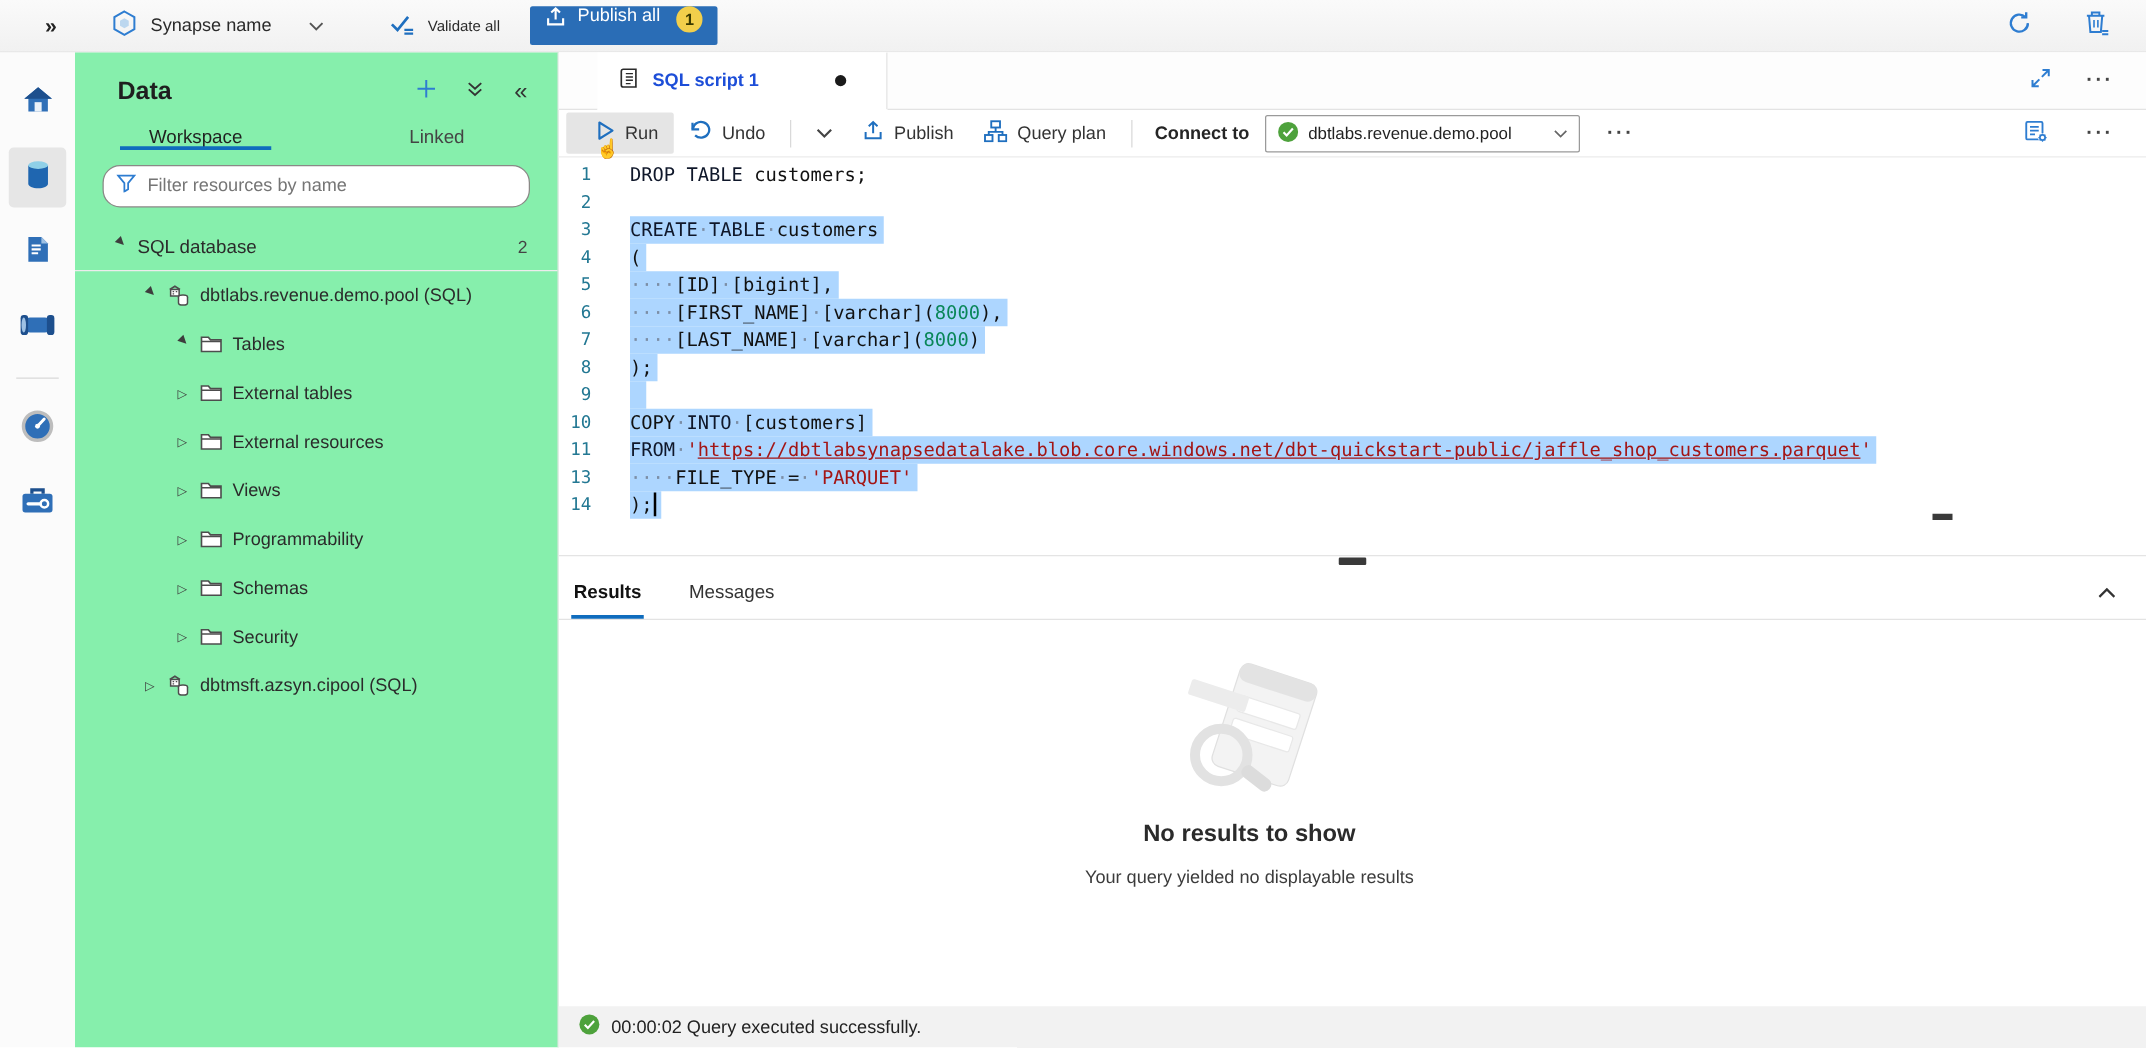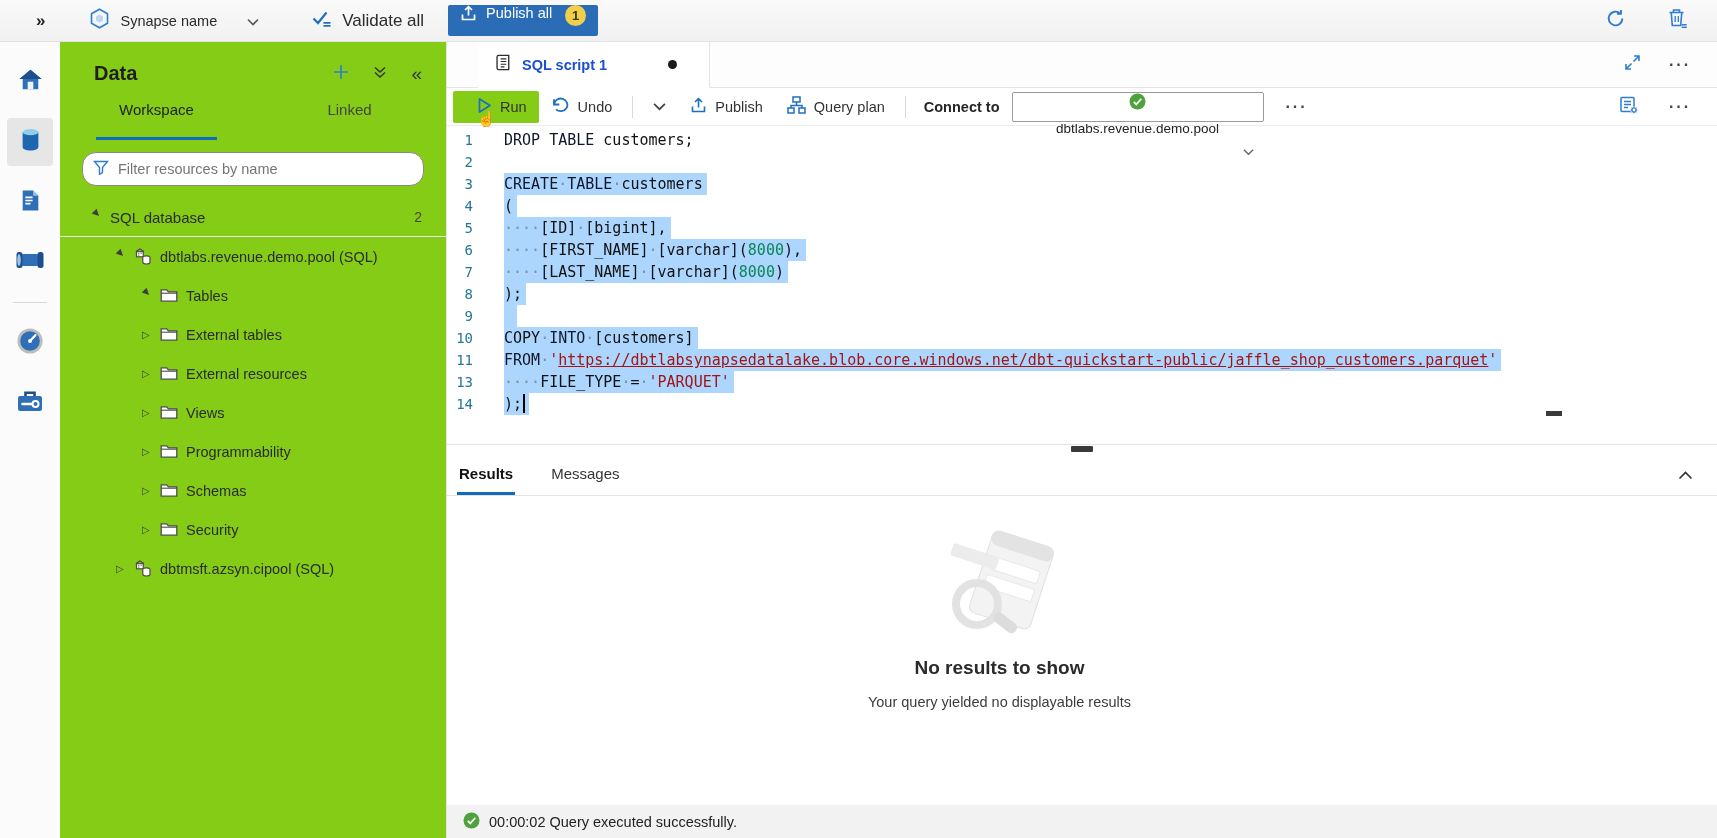--- a/index.html
+++ b/index.html
@@ -5,45 +5,45 @@
   * { box-sizing: border-box; margin: 0; padding: 0; }
   html,body { width:1717px; height:838px; overflow:hidden; background:#fff;
     font-family:"Liberation Sans", sans-serif; color:#252525; }
 
   
   .topbar { height:42px; display:flex; align-items:center;
     background:linear-gradient(#fafafa,#f1f1f1); border-bottom:1px solid #e2e2e2; }
   .dbl-chev { margin-left:36px; font-size:17px; font-weight:600; color:#222; cursor:pointer; }
   .mode-sel { margin-left:44px; display:flex; align-items:center; gap:10px; font-size:14.5px; color:#2b2b2b; }
   .mode-sel .chev { margin-left:20px; }
-  .validate { margin-left:52px; display:flex; align-items:center; gap:9px; font-size:17px; color:#2b2b2b; }
+  .validate { margin-left:52px; display:flex; align-items:center; gap:9px; font-size:12px; color:#2b2b2b; }
   .publish-all { margin-left:24px; height:31px; border:none; border-radius:2px;
     background:#2a6db6; color:#fff; font-size:14.5px; display:flex; 
     gap:9px; padding:0 12px; font-family:inherit; cursor:pointer; }
   .badge { width:21px; height:21px; border-radius:50%; background:#f2cf4b; color:#3a3a00;
     font-size:13px; font-weight:700; display:flex; align-items:center; justify-content:center; margin-left:4px; }
   .topbar-right { margin-left:auto; display:flex; align-items:center; gap:42px; padding-right:30px; }
 
   
   .main { display:flex; height:796px; }
 
   
   .rail { width:60px; background:#fbfbfb; padding-top:10px; display:flex; flex-direction:column; align-items:center; }
   .rail-item { width:46px; height:60px; display:flex; align-items:center; justify-content:center; border-radius:4px; cursor:pointer; }
   .rail-item.active { background:#e6e6e6; height:48px; margin:6px 0; }
   .rail-div { width:34px; height:1px; background:#d9d9d9; margin:10px 0; }
 
   
-  .datapanel { width:387px; border-right:1px solid #e3e3e3; background:#84cc16; display:flex; flex-direction:column; }
+  .datapanel { width:387px; border-right:1px solid #e3e3e3; background:#86efac; display:flex; flex-direction:column; }
   .dp-head { display:flex; align-items:center; padding:20px 24px 0 34px; }
   .dp-title { font-size:20px; font-weight:700; color:#1f1f1f; }
   .dp-icons { margin-left:auto; display:flex; align-items:center; gap:24px; }
   .dp-icons .gly { font-size:19px; color:#333; line-height:1; cursor:pointer; }
   .dp-tabs { display:flex; margin-top:16px; }
-  .dtab { flex:1; text-align:center; font-size:15px; color:#444; padding-bottom:22px; position:relative; cursor:pointer; }
+  .dtab { flex:1; text-align:center; font-size:15px; color:#444; padding-bottom:2px; position:relative; cursor:pointer; }
   .dtab.active { color:#1f1f1f; }
   .dtab.active::after { content:""; position:absolute; left:36px; right:36px; bottom:0; height:3px; background:#0f6cbd; }
   .filterbox { margin:12px 22px 0 22px; height:34px; border:1px solid #8a8886; border-radius:14px;
     display:flex; align-items:center; padding:0 10px; gap:9px; background:#fff; }
   .filterbox input { border:none; outline:none; flex:1; font-size:14.5px; font-family:inherit; color:#222; }
   .filterbox input::placeholder { color:#757575; }
   .tree { margin-top:12px; }
   .trow { height:39px; display:flex; align-items:center; font-size:14.5px; color:#2b2b2b; cursor:pointer; }
   .trow.first { font-size:15px; border-bottom:1px solid #ececec; }
   .trow.lvl0 { padding-left:32px; }
@@ -61,25 +61,25 @@
     display:flex; align-items:center; gap:9px; padding:0 16px; height:46px; margin-bottom:-1px;
     border-bottom:1px solid #fff; z-index:2; cursor:pointer; }
   .etab-title { font-size:14.5px; font-weight:700; color:#1d4ed8; }
   .dirty-dot { width:9px; height:9px; border-radius:50%; background:#1a1a1a; margin-left:52px; }
   .tabbar-right { margin-left:auto; display:flex; align-items:center; gap:28px; padding-right:26px; }
   .ellipsis { font-size:16px; font-weight:700; letter-spacing:2px; color:#444; cursor:pointer; }
 
   .toolbar { height:38px; display:flex; align-items:center; border-bottom:1px solid #ececec;
     padding-left:6px; font-size:14.5px; color:#333; position:relative; }
   .tbtn { display:flex; align-items:center; gap:8px; padding:6px 12px; border-radius:2px; cursor:pointer; white-space:nowrap; }
-  .tbtn.hover { background:#84cc16;padding-left:24px; }
+  .tbtn.hover { background:#e5e5e5;padding-left:24px; }
   .tdiv { width:1px; height:22px; background:#d9d9d9; margin:0 8px; }
   .connect-label { font-weight:700; margin:0 12px 0 10px; color:#252525; }
   .dd { display:flex; align-items:center; gap:8px; border:1px solid #9a9a9a; border-radius:2px;
-    height:30px; padding:0 9px; width:252px; font-size:13.5px; color:#222; cursor:pointer;flex-direction:column; }
+    height:30px; padding:0 9px; width:252px; font-size:13.5px; color:#222; cursor:pointer; }
   .dd .chev { margin-left:auto; }
   .toolbar-right { margin-left:auto; display:flex; align-items:center; gap:30px; padding-right:26px; }
   .hand-cursor { position:absolute; left:30px; top:22px; font-size:15px; color:#444; z-index:5; }
 
   
   .codearea { height:318px; padding-top:3px; position:relative; overflow:hidden; cursor:text;
     font-family:"DejaVu Sans Mono","Liberation Mono",monospace; font-size:15px; line-height:22px; }
   .cl { display:flex; height:22px; }
   .ln { width:26px; flex:none; text-align:right; color:#237893; font-size:14px; }
   .lc { margin-left:31px; white-space:pre; }

